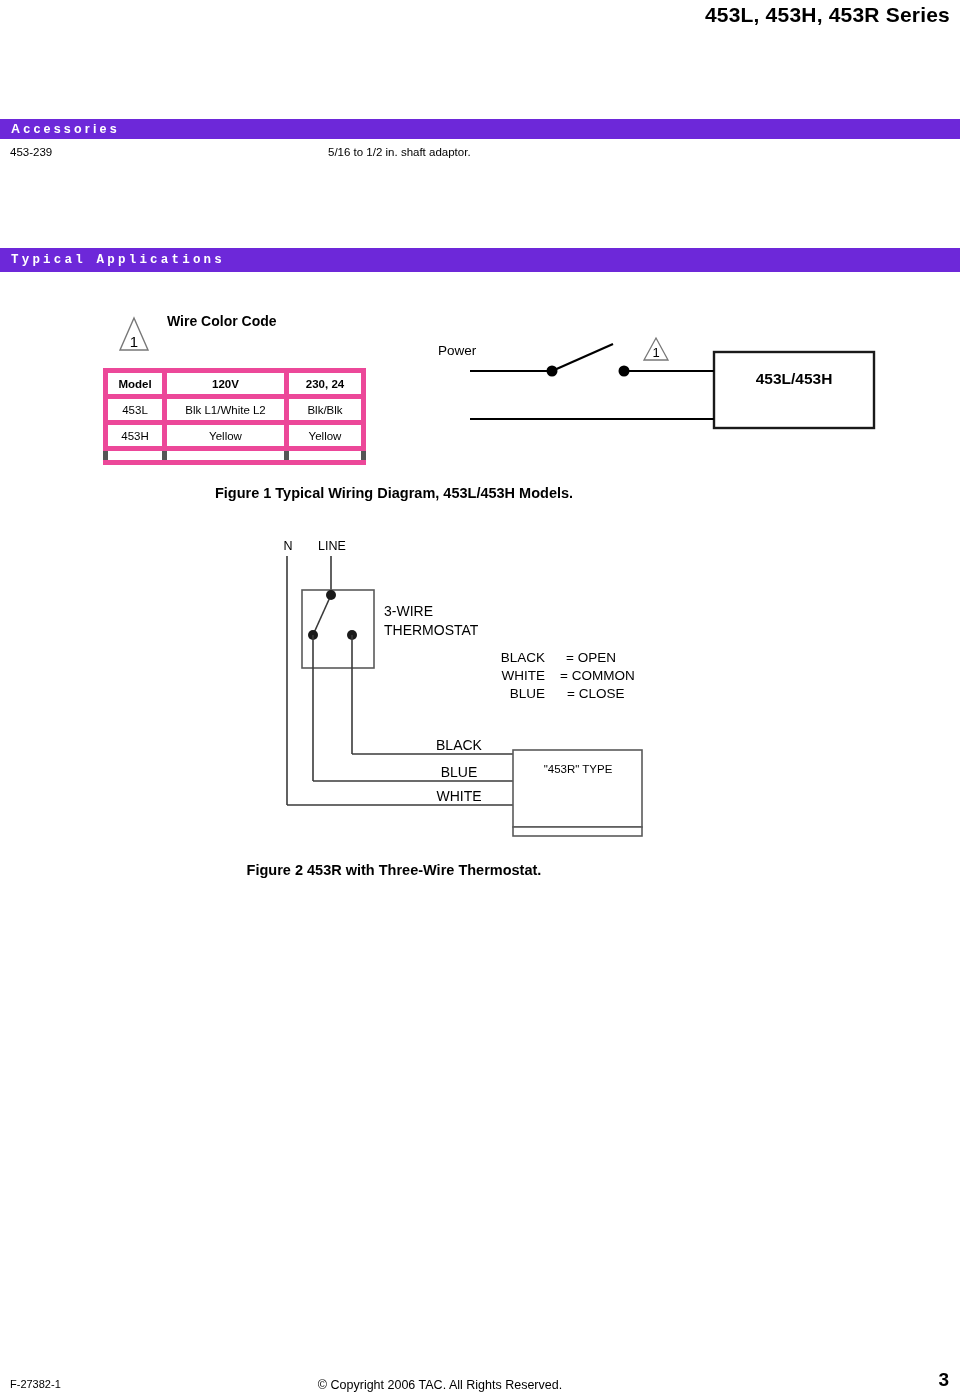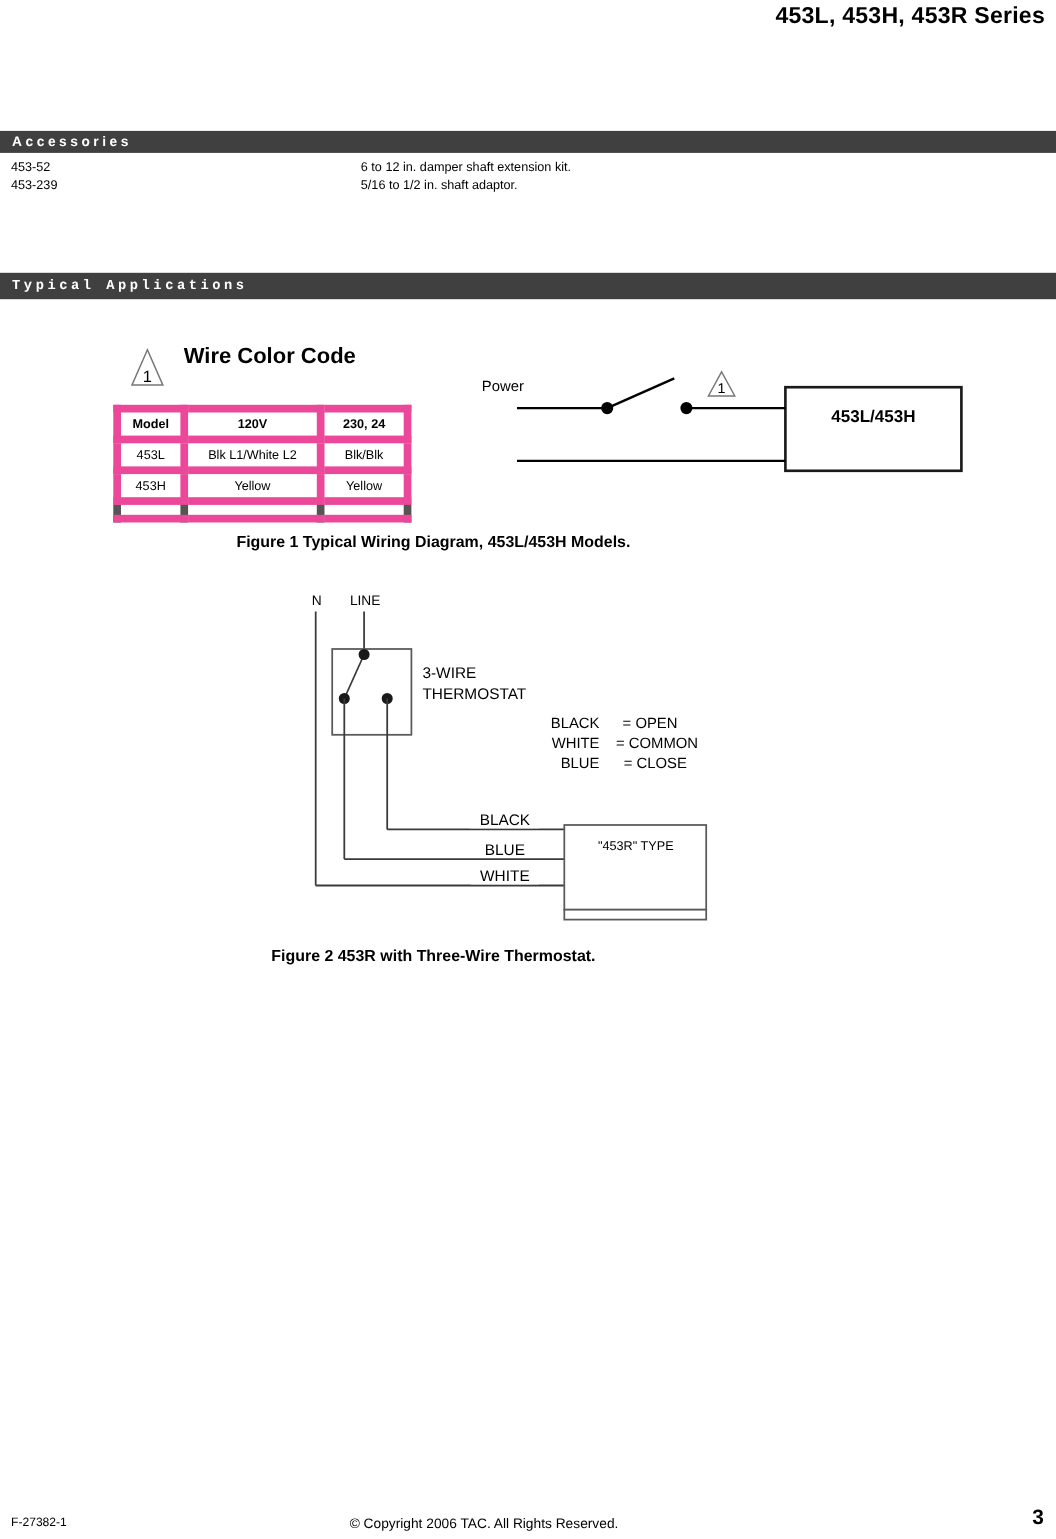--- a/index.html
+++ b/index.html
@@ -26,21 +26,21 @@
     letter-spacing: 0.2px;
     white-space: nowrap;
     margin-left: 12px;
   }
 
   
   .red-bar {
     position: absolute;
     left: 0;
     width: 960px;
-    background: #404040;
+    background: #6d28d9;
   }
   .red-bar .bar-label {
     position: absolute;
     left: 11px;
     top: 50%;
     transform: translateY(-50%);
     color: #ffffff;
     font-weight: bold;
     font-size: 12.5px;
     letter-spacing: 3.2px;
@@ -92,33 +92,33 @@
     white-space: nowrap;
   }
   #fig1-caption { top: 485px; }
   #fig2-caption { top: 862px; }
 
   
   #wire-table-title {
     position: absolute;
     left: 167px;
     top: 313px;
-    font-size: 20px;
+    font-size: 14px;
     font-weight: bold;
     white-space: nowrap;
   }
   #wire-table {
     position: absolute;
     left: 103px;
     top: 368px;
     border-collapse: collapse;
     font-size: 11.5px;
   }
   #wire-table th, #wire-table td {
-    border: 7px solid #ec4899;
+    border: 5px solid #ec4899;
     text-align: center;
     padding: 2px 6px;
     height: 17px;
     line-height: 14px;
     font-weight: normal;
     white-space: nowrap;
   }
   #wire-table th { font-weight: bold; }
   #wire-table .c0 { width: 42px; }
   #wire-table .c1 { width: 105px; }
@@ -162,24 +162,20 @@
 <body>
 
 <div class="page-title">453L, 453H, 453R Series</div>
 
 <div class="red-bar" id="accessories-bar">
   <span class="bar-label">Accessories</span>
 </div>
 
 <div class="acc-table">
   <div class="acc-row body-row">
-    <span class="col-model">453-52</span>
-    <span class="col-desc">6 to 12 in. damper shaft extension kit.</span>
-  </div>
-  <div class="acc-row body-row">
     <span class="col-model">453-239</span>
     <span class="col-desc">5/16 to 1/2 in. shaft adaptor.</span>
   </div>
 </div>
 
 <div class="red-bar" id="applications-bar">
   <span class="bar-label">Typical Applications</span>
 </div>
 
 <div class="fig" style="top:316px;height:40px;">

